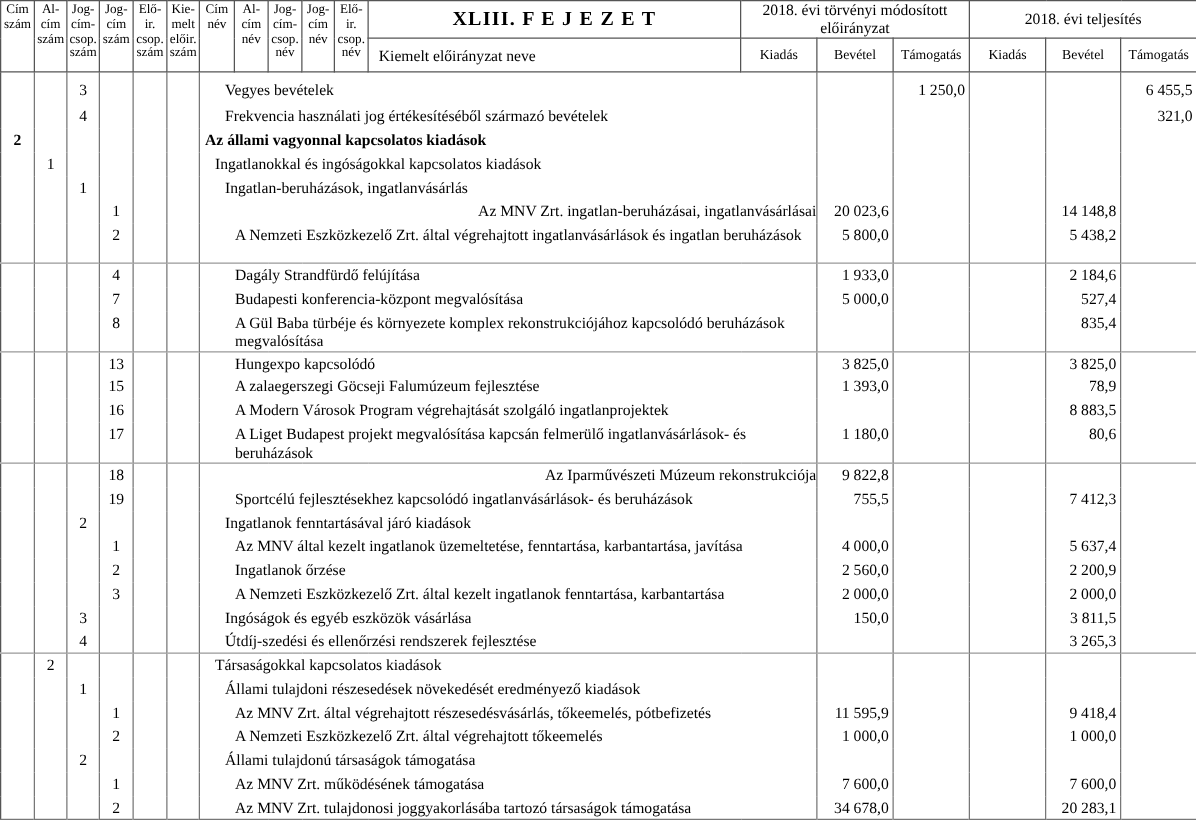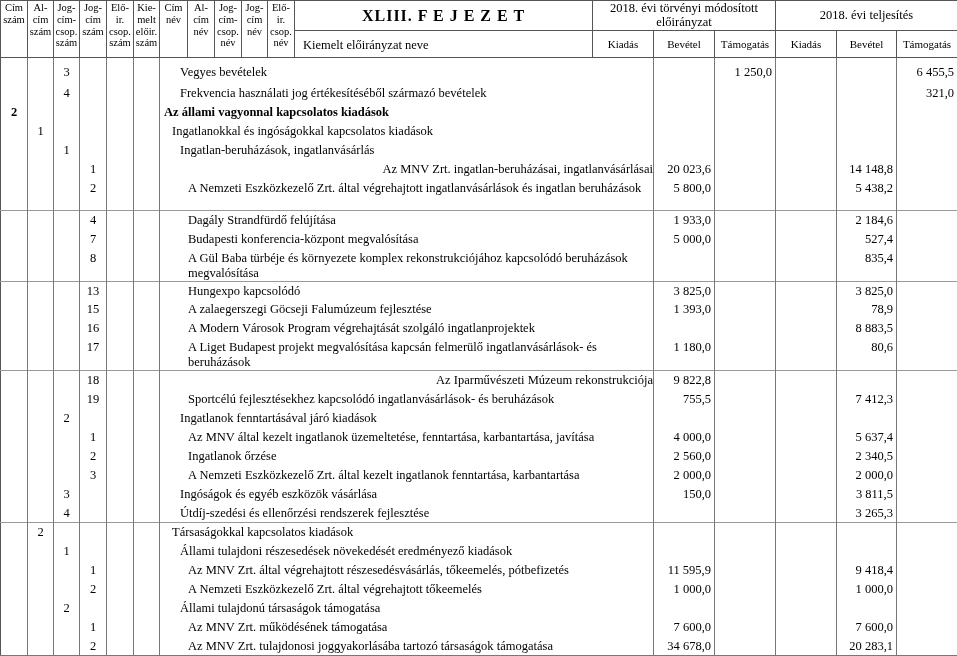--- a/index.html
+++ b/index.html
@@ -382,21 +382,21 @@
     <td class="n"></td>
     <td class="n"></td>
     <td class="n"></td>
     <td class="n">2</td>
     <td class="n"></td>
     <td class="n"></td>
     <td class="name" colspan="7" style="padding-left: 28px;">Ingatlanok őrzése</td>
     <td class="v">2 560,0</td>
     <td class="v"></td>
     <td class="v"></td>
-    <td class="v">2 340,5</td>
+    <td class="v">2 200,9</td>
     <td class="v"></td>
     <td class="v"></td>
   </tr>
         <tr>
     <td class="n"></td>
     <td class="n"></td>
     <td class="n"></td>
     <td class="n">3</td>
     <td class="n"></td>
     <td class="n"></td>

